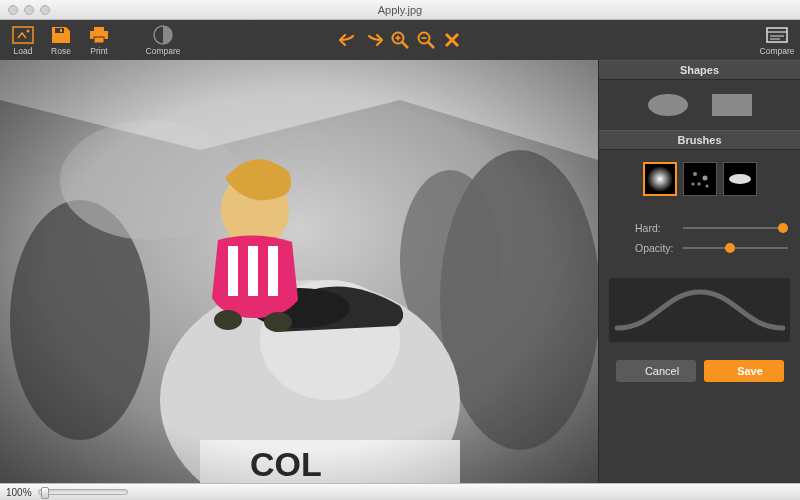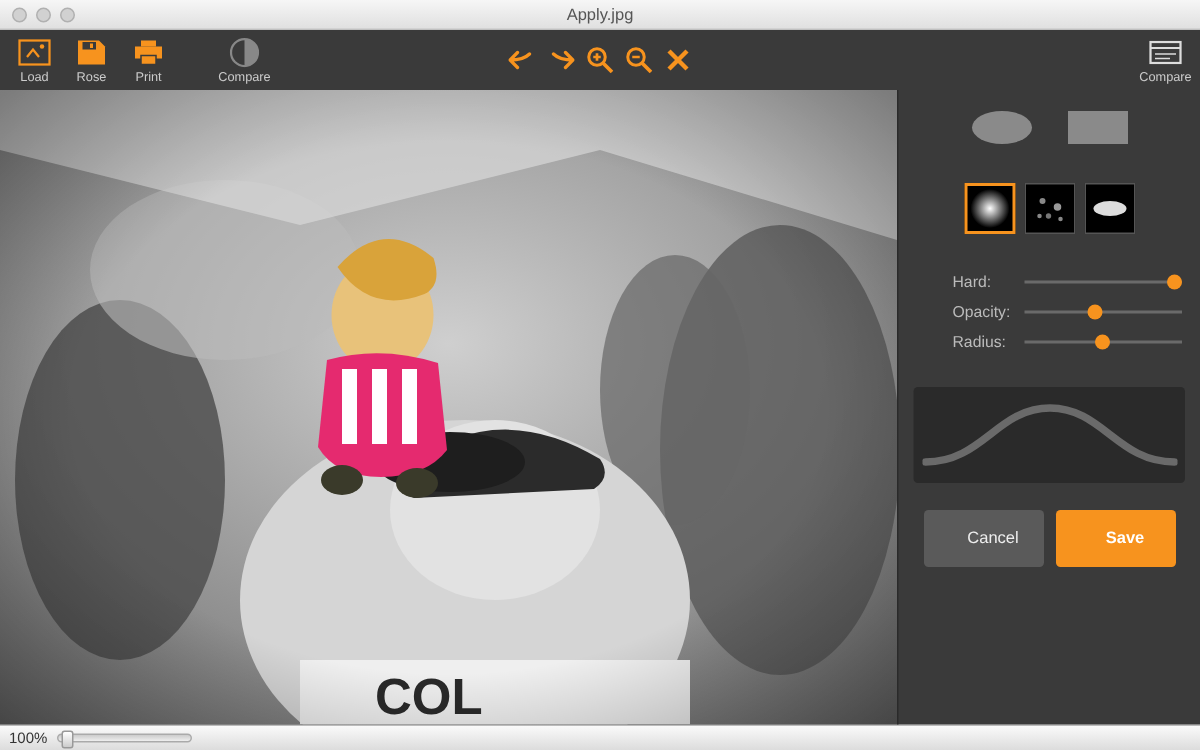--- a/index.html
+++ b/index.html
@@ -37,21 +37,21 @@
   .brush-sw { width:34px; height:34px; border:1px solid #555; background:#000; display:flex; align-items:center; justify-content:center; cursor:pointer;}
   .brush-sw.sel { border:2px solid #f7931e; }
   .sliders { padding:4px 12px 10px; }
   .slider-row { display:flex; align-items:center; margin:8px 0;padding-left:24px; }
   .slider-row label { width:48px; color:#bbb; font-size:10.5px; }
   .slider { flex:1; height:12px; position:relative; }
   .slider .track { position:absolute; top:5px; left:0; right:0; height:2px; background:#6a6a6a; }
   .slider .thumb { position:absolute; top:1px; width:10px; height:10px; border-radius:50%; background:#f7931e; cursor:pointer; }
   .curve-box { margin:6px 10px 12px; height:64px; background:#2a2a2a; border-radius:3px; display:flex; align-items:center; justify-content:center; }
   .btn-row { display:flex; gap:8px; justify-content:center; padding:6px 10px 10px; }
-  .btn { width:80px; height:38px; border-radius:3px; font-size:11px; display:flex; align-items:center; justify-content:center; cursor:pointer;padding-left:13px; }
+  .btn { width:80px; height:22px; border-radius:3px; font-size:11px; display:flex; align-items:center; justify-content:center; cursor:pointer;padding-left:13px; }
   .btn.cancel { background:#5a5a5a; color:#eee; }
   .btn.apply { background:#f7931e; color:#fff; font-weight:600; }
   .statusbar { height:17px; background:linear-gradient(#fafafa,#dcdcdc); border-top:1px solid #bbb; display:flex; align-items:center; padding:0 6px; font-size:10px; color:#333; gap:6px;}
   .zoom-sl { width:90px; height:6px; background:linear-gradient(#ccc,#eee); border:1px solid #aaa; border-radius:3px; position:relative; }
   .zoom-sl .zthumb { position:absolute; left:2px; top:-3px; width:8px; height:12px; background:linear-gradient(#fff,#ccc); border:1px solid #999; border-radius:2px; }
   svg { display:block; }
 </style>
 </head>
 <body>
 
@@ -188,25 +188,27 @@
       <rect x="228" y="186" width="10" height="50" fill="#fff"></rect>
       <rect x="248" y="186" width="10" height="50" fill="#fff"></rect>
       <rect x="268" y="186" width="10" height="50" fill="#fff"></rect>
       <ellipse cx="228" cy="260" rx="14" ry="10" fill="#3a3a2a"></ellipse>
       <ellipse cx="278" cy="262" rx="14" ry="10" fill="#3a3a2a"></ellipse>
       <rect width="598" height="423" fill="url(#vign)"></rect>
     </svg>
   </div>
 
   <div class="sidebar">
+    <div class="panel-hdr">Shapes</div>
     <div class="shapes-row">
       <div class="shape ellipse"></div>
       <div class="shape rect"></div>
     </div>
 
+    <div class="panel-hdr">Brushes</div>
     <div class="brushes-row">
       <div class="brush-sw sel">
         <svg width="30" height="30">
             <defs>
               <radialGradient id="b1">
                 <stop offset="0%" stop-color="#fff"></stop>
                 <stop offset="100%" stop-color="#000"></stop>
               </radialGradient>
             </defs>
             <circle cx="15" cy="15" r="13" fill="url(#b1)"></circle>
@@ -238,27 +240,20 @@
             <div class="thumb" style="left:90%"></div>
         </div>
       </div>
       <div class="slider-row">
         <label>Opacity:</label>
         <div class="slider">
           <div class="track"></div>
             <div class="thumb" style="left:40%"></div>
         </div>
       </div>
-      <div class="slider-row">
-        <label>Radius:</label>
-        <div class="slider">
-          <div class="track"></div>
-            <div class="thumb" style="left:45%"></div>
-        </div>
-      </div>
     </div>
 
     <div class="curve-box">
       <svg width="170" height="56" viewBox="0 0 170 56">
         <path d="M2 46 C 40 46, 50 10, 85 10 S 130 46, 168 46" fill="none" stroke="#6a6a6a" stroke-width="5" stroke-linecap="round"></path>
       </svg>
     </div>
 
     <div class="btn-row">
       <div class="btn cancel">Cancel</div>

